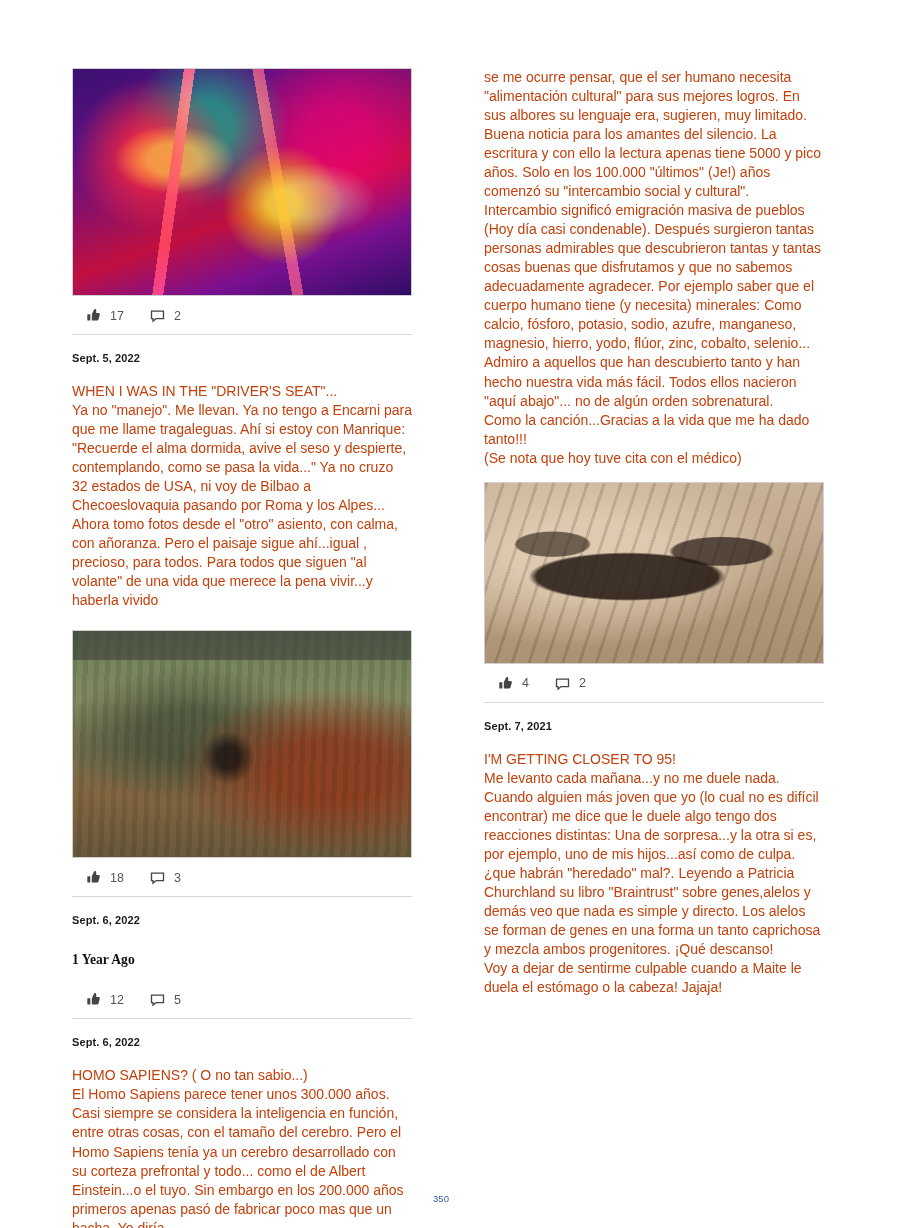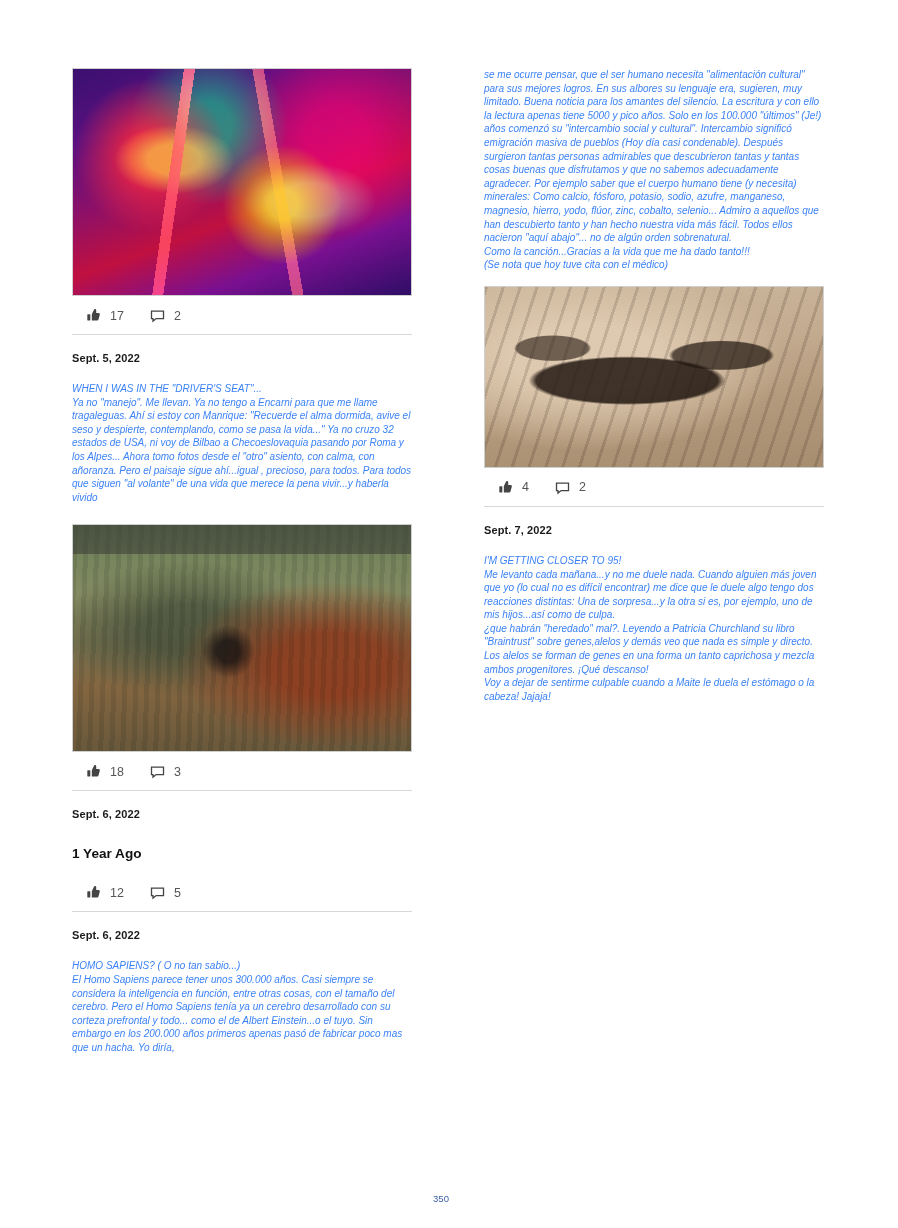--- a/index.html
+++ b/index.html
@@ -122,33 +122,33 @@
 
   
   .date {
     font-size: 11px;
     font-weight: bold;
     color: #1b1b1b;
     margin: 17px 0 0 0;
     letter-spacing: 0.1px;
   }
   .post-body {
-    font-size: 10px;
+    font-size: 14px;
     line-height: 1.36;
-    color: #3b82f6;
+    color: #c2410c;
     margin: 18px 0 0 0;
     white-space: pre-wrap;
     word-wrap: break-word;
-    font-style: italic;
   }
   .post-title {
     font-size: 13.6px;
     font-weight: bold;
     color: #111;
     margin: 18px 0 0 0;
+    font-family: Liberation Serif, serif;
   }
   .block { margin-bottom: 0; }
   .spacer-8 { height: 8px; }
   .spacer-14 { height: 14px; }
   .spacer-20 { height: 20px; }
   .col-top-text {
     margin-top: 0;
   }
   .page-number {
     position: absolute;
@@ -273,21 +273,21 @@
           </div>
           <div class="reaction">
             <span class="ico">
               <svg viewBox="0 0 16 16" width="15" height="15" fill="none" stroke="currentColor" stroke-width="1.4">
                 <path d="M1.6 3.3h12.8v8H6.6L3.2 14v-2.7H1.6z"></path>
               </svg>
             </span>
             <span class="count">2</span>
           </div>
         </div>
-        <div class="date">Sept. 7, 2022</div>
+        <div class="date">Sept. 7, 2021</div>
         <div class="post-body">I'M GETTING CLOSER TO 95!
 Me levanto cada mañana...y no me duele nada. Cuando alguien más joven que yo (lo cual no es difícil encontrar) me dice que le duele algo tengo dos reacciones distintas: Una de sorpresa...y la otra si es, por ejemplo, uno de mis hijos...así como de culpa.
 ¿que habrán "heredado" mal?. Leyendo a Patricia Churchland su libro "Braintrust" sobre genes,alelos y demás veo que nada es simple y directo. Los alelos se forman de genes en una forma un tanto caprichosa y mezcla ambos progenitores. ¡Qué descanso!
 Voy a dejar de sentirme culpable cuando a Maite le duela el estómago o la cabeza! Jajaja!</div>
       </div>
 
     </div>
   </div>
 
   <div class="page-number">350</div>

